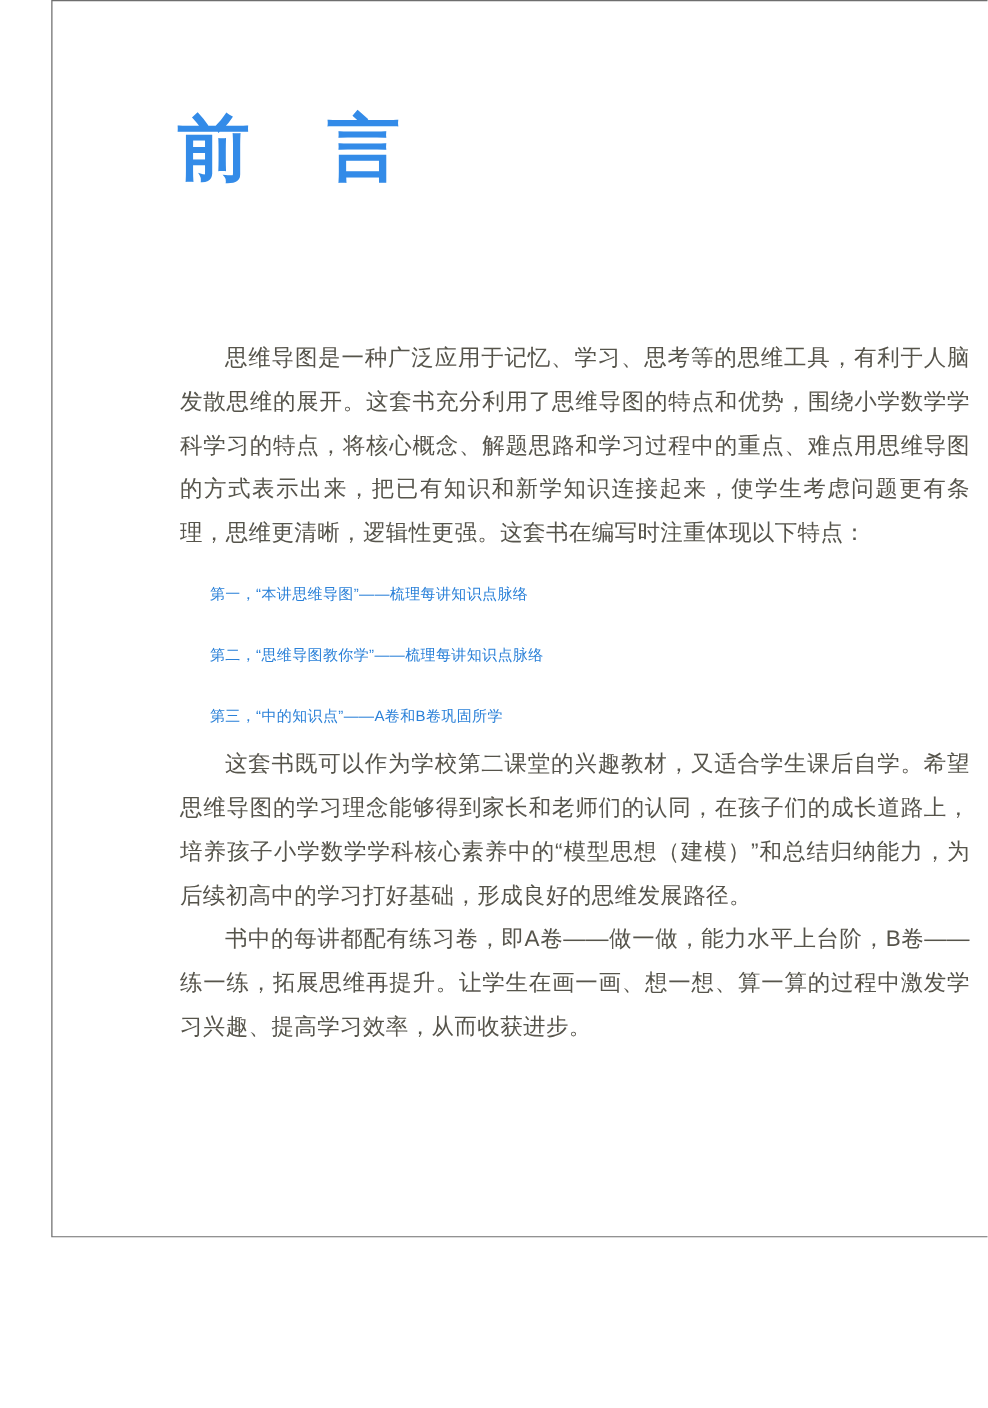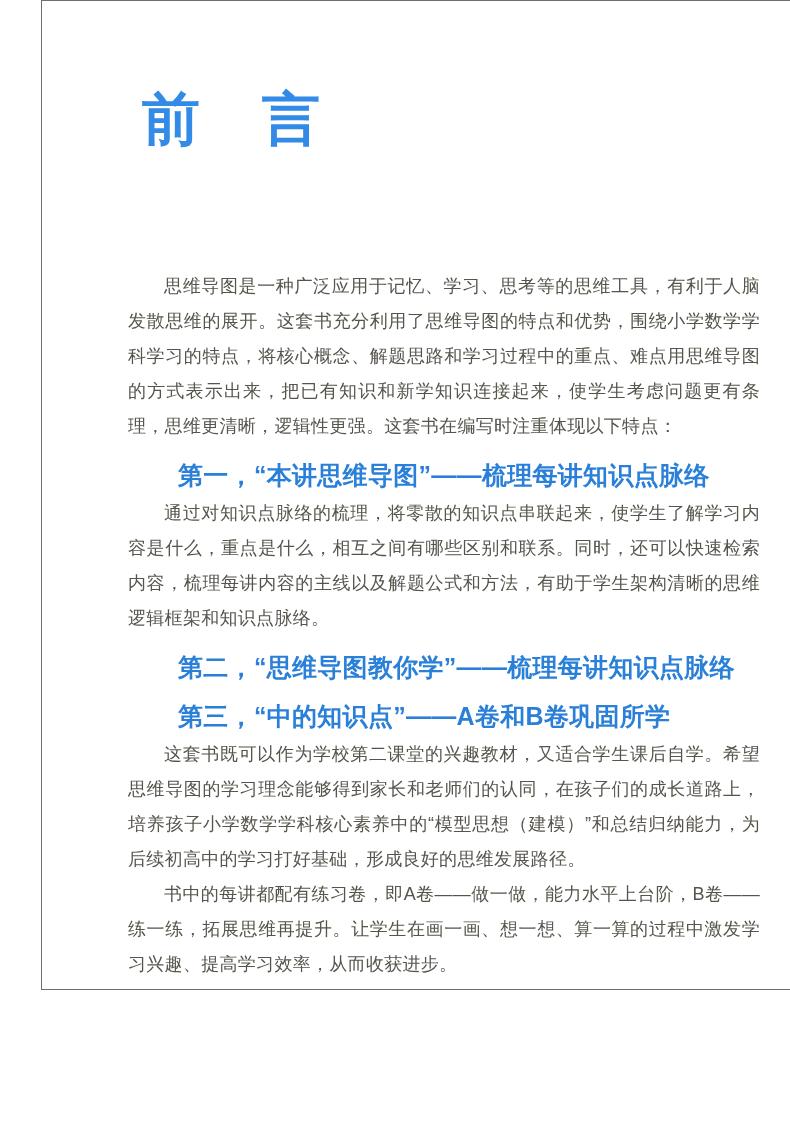--- a/index.html
+++ b/index.html
@@ -25,55 +25,54 @@
     margin: 0;
     font-size: 58px;
     line-height: 1.1;
     font-weight: 800;
     letter-spacing: 2px;
     color: #338be8;
     font-family: "Liberation Sans", "DejaVu Sans", sans-serif;
   }
   .content {
     position: absolute;
-    left: 86px;
+    left: 102px;
     top: 268px;
     width: 632px;
   }
   .para {
     margin: 0;
     text-indent: 2em;
     text-align: justify;
     font-size: 18px;
     line-height: 35px;
     letter-spacing: 0.3px;
     color: #56544b;
   }
   .heading {
     margin: 14px 0 3px 0;
     text-indent: 2em;
-    font-size: 25px;
+    font-size: 12px;
     line-height: 35px;
-    font-weight: 700;
+    font-weight: 400;
     letter-spacing: 0.3px;
     color: #2a80d8;
   }
 </style>
 </head>
 <body>
 
 <div class="page">
   <h1 class="page-title">前　言</h1>
 
   <div class="content">
     <p class="para">思维导图是一种广泛应用于记忆、学习、思考等的思维工具，有利于人脑发散思维的展开。这套书充分利用了思维导图的特点和优势，围绕小学数学学科学习的特点，将核心概念、解题思路和学习过程中的重点、难点用思维导图的方式表示出来，把已有知识和新学知识连接起来，使学生考虑问题更有条理，思维更清晰，逻辑性更强。这套书在编写时注重体现以下特点：</p>
 
     <h2 class="heading">第一，“本讲思维导图”——梳理每讲知识点脉络</h2>
 
-    <p class="para">通过对知识点脉络的梳理，将零散的知识点串联起来，使学生了解学习内容是什么，重点是什么，相互之间有哪些区别和联系。同时，还可以快速检索内容，梳理每讲内容的主线以及解题公式和方法，有助于学生架构清晰的思维逻辑框架和知识点脉络。</p>
 
     <h2 class="heading">第二，“思维导图教你学”——梳理每讲知识点脉络</h2>
 
 
     <h2 class="heading">第三，“中的知识点”——A卷和B卷巩固所学</h2>
 
     <p class="para">这套书既可以作为学校第二课堂的兴趣教材，又适合学生课后自学。希望思维导图的学习理念能够得到家长和老师们的认同，在孩子们的成长道路上，培养孩子小学数学学科核心素养中的“模型思想（建模）”和总结归纳能力，为后续初高中的学习打好基础，形成良好的思维发展路径。</p>
 
     <p class="para">书中的每讲都配有练习卷，即A卷——做一做，能力水平上台阶，B卷——练一练，拓展思维再提升。让学生在画一画、想一想、算一算的过程中激发学习兴趣、提高学习效率，从而收获进步。</p>
   </div>

